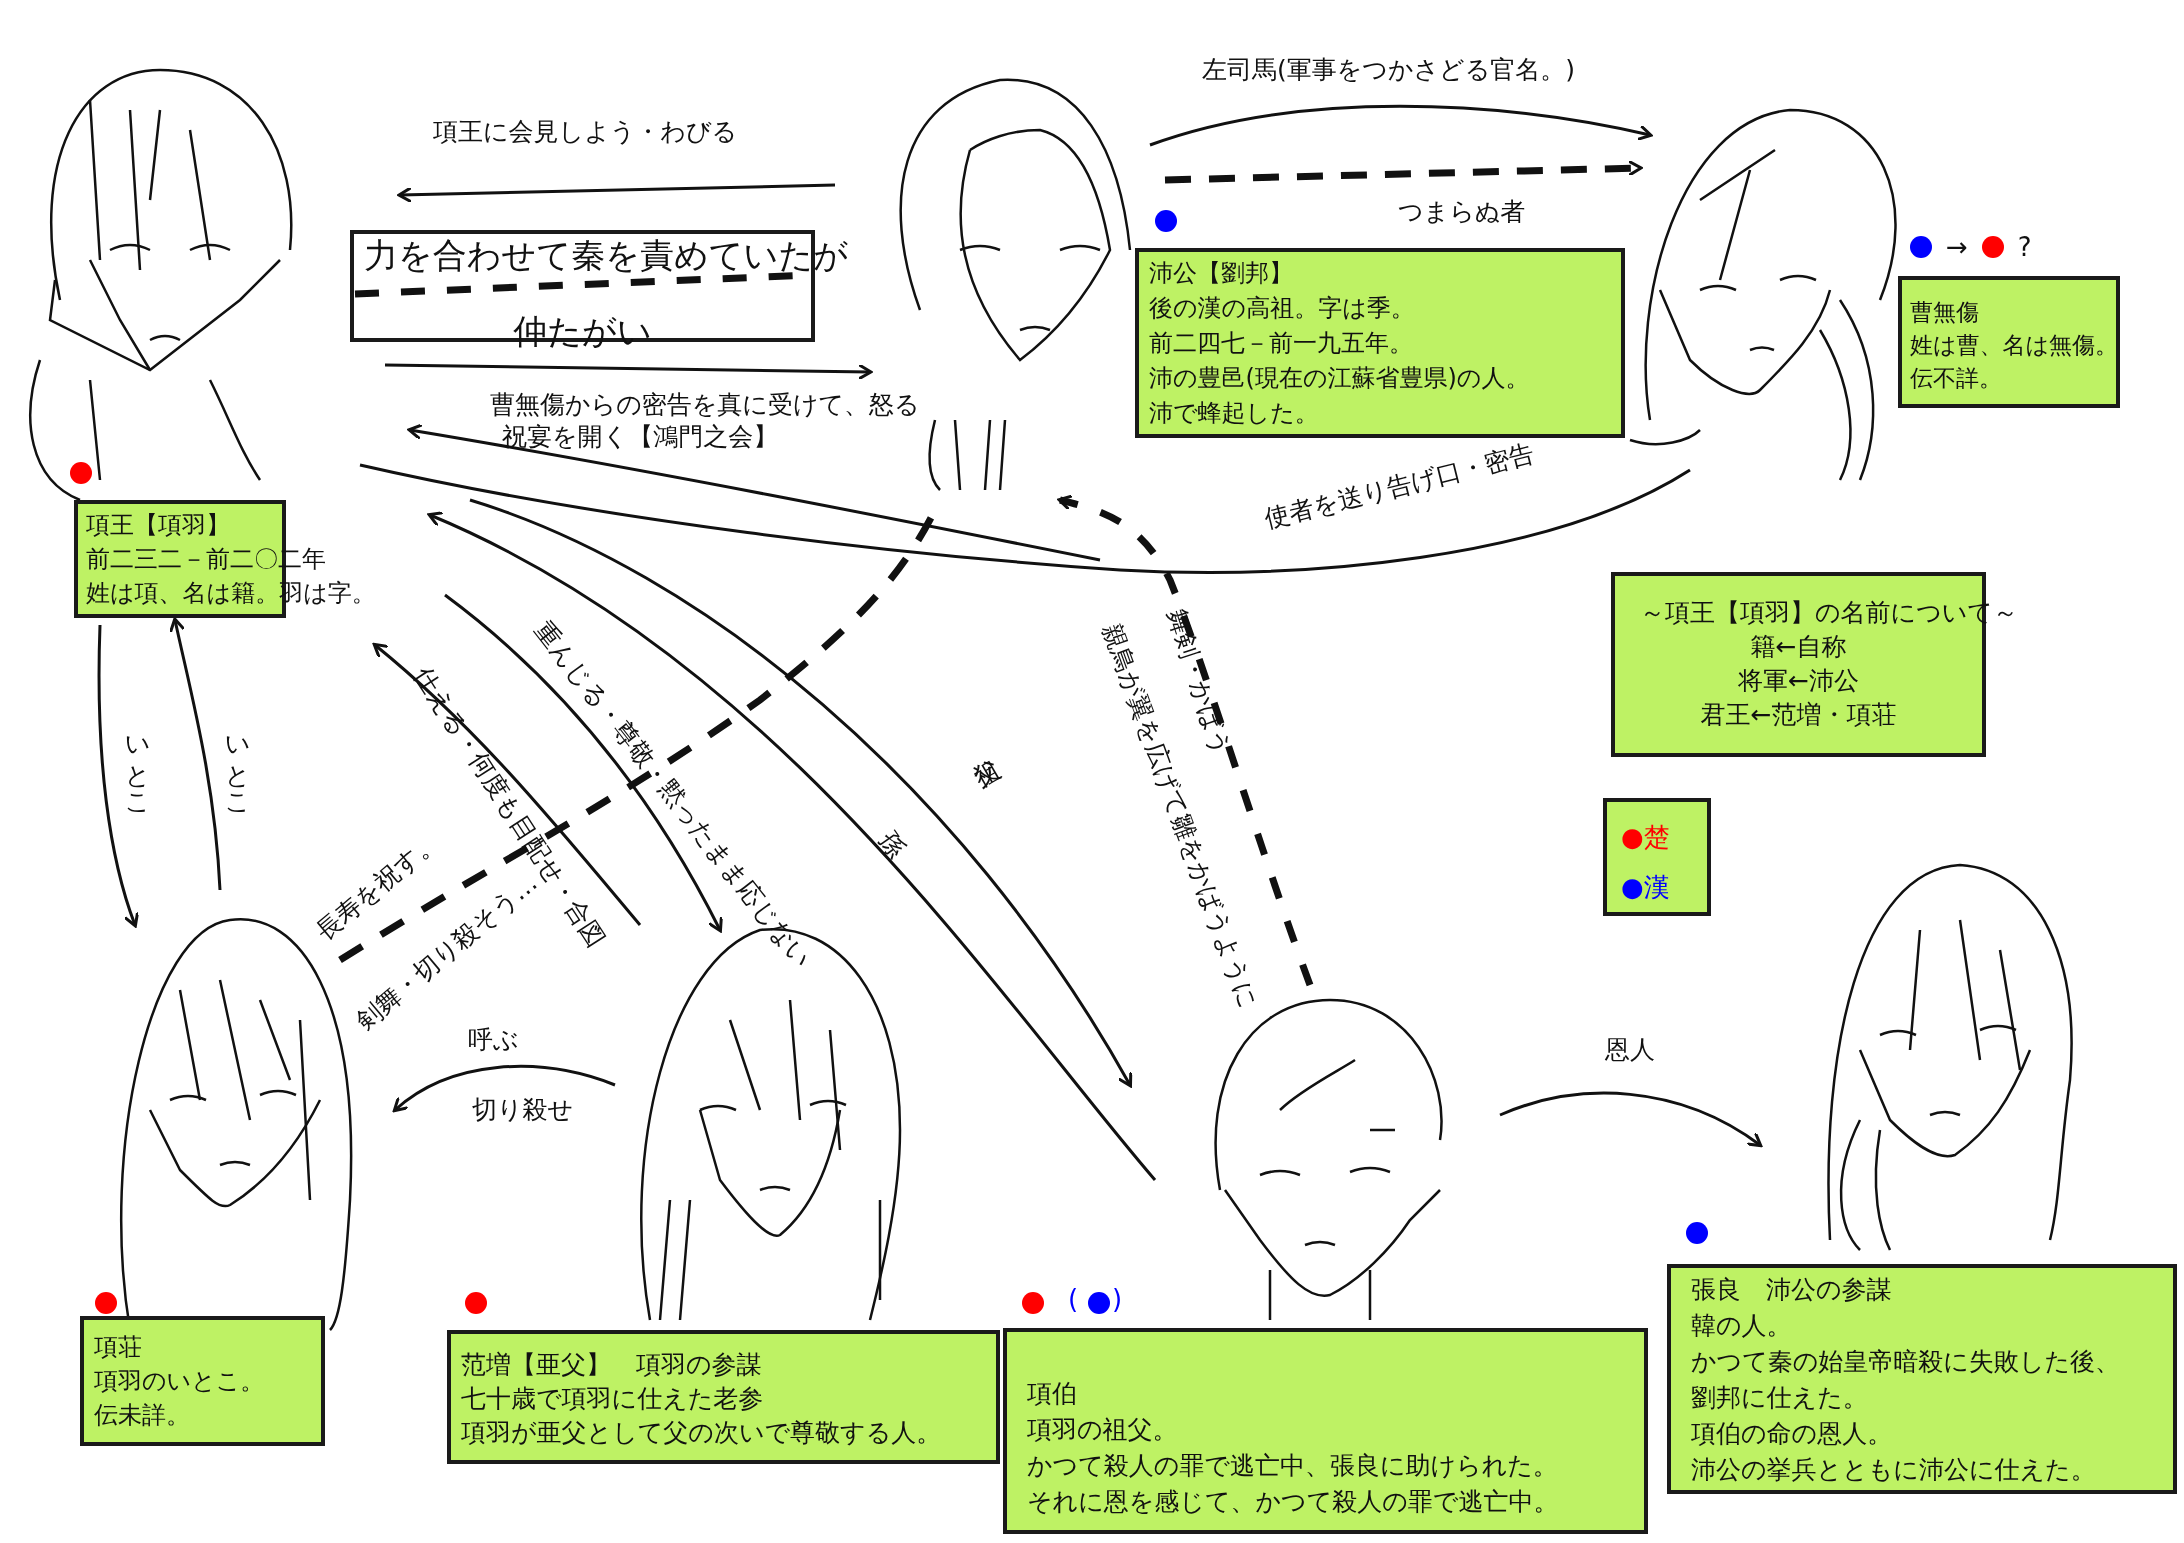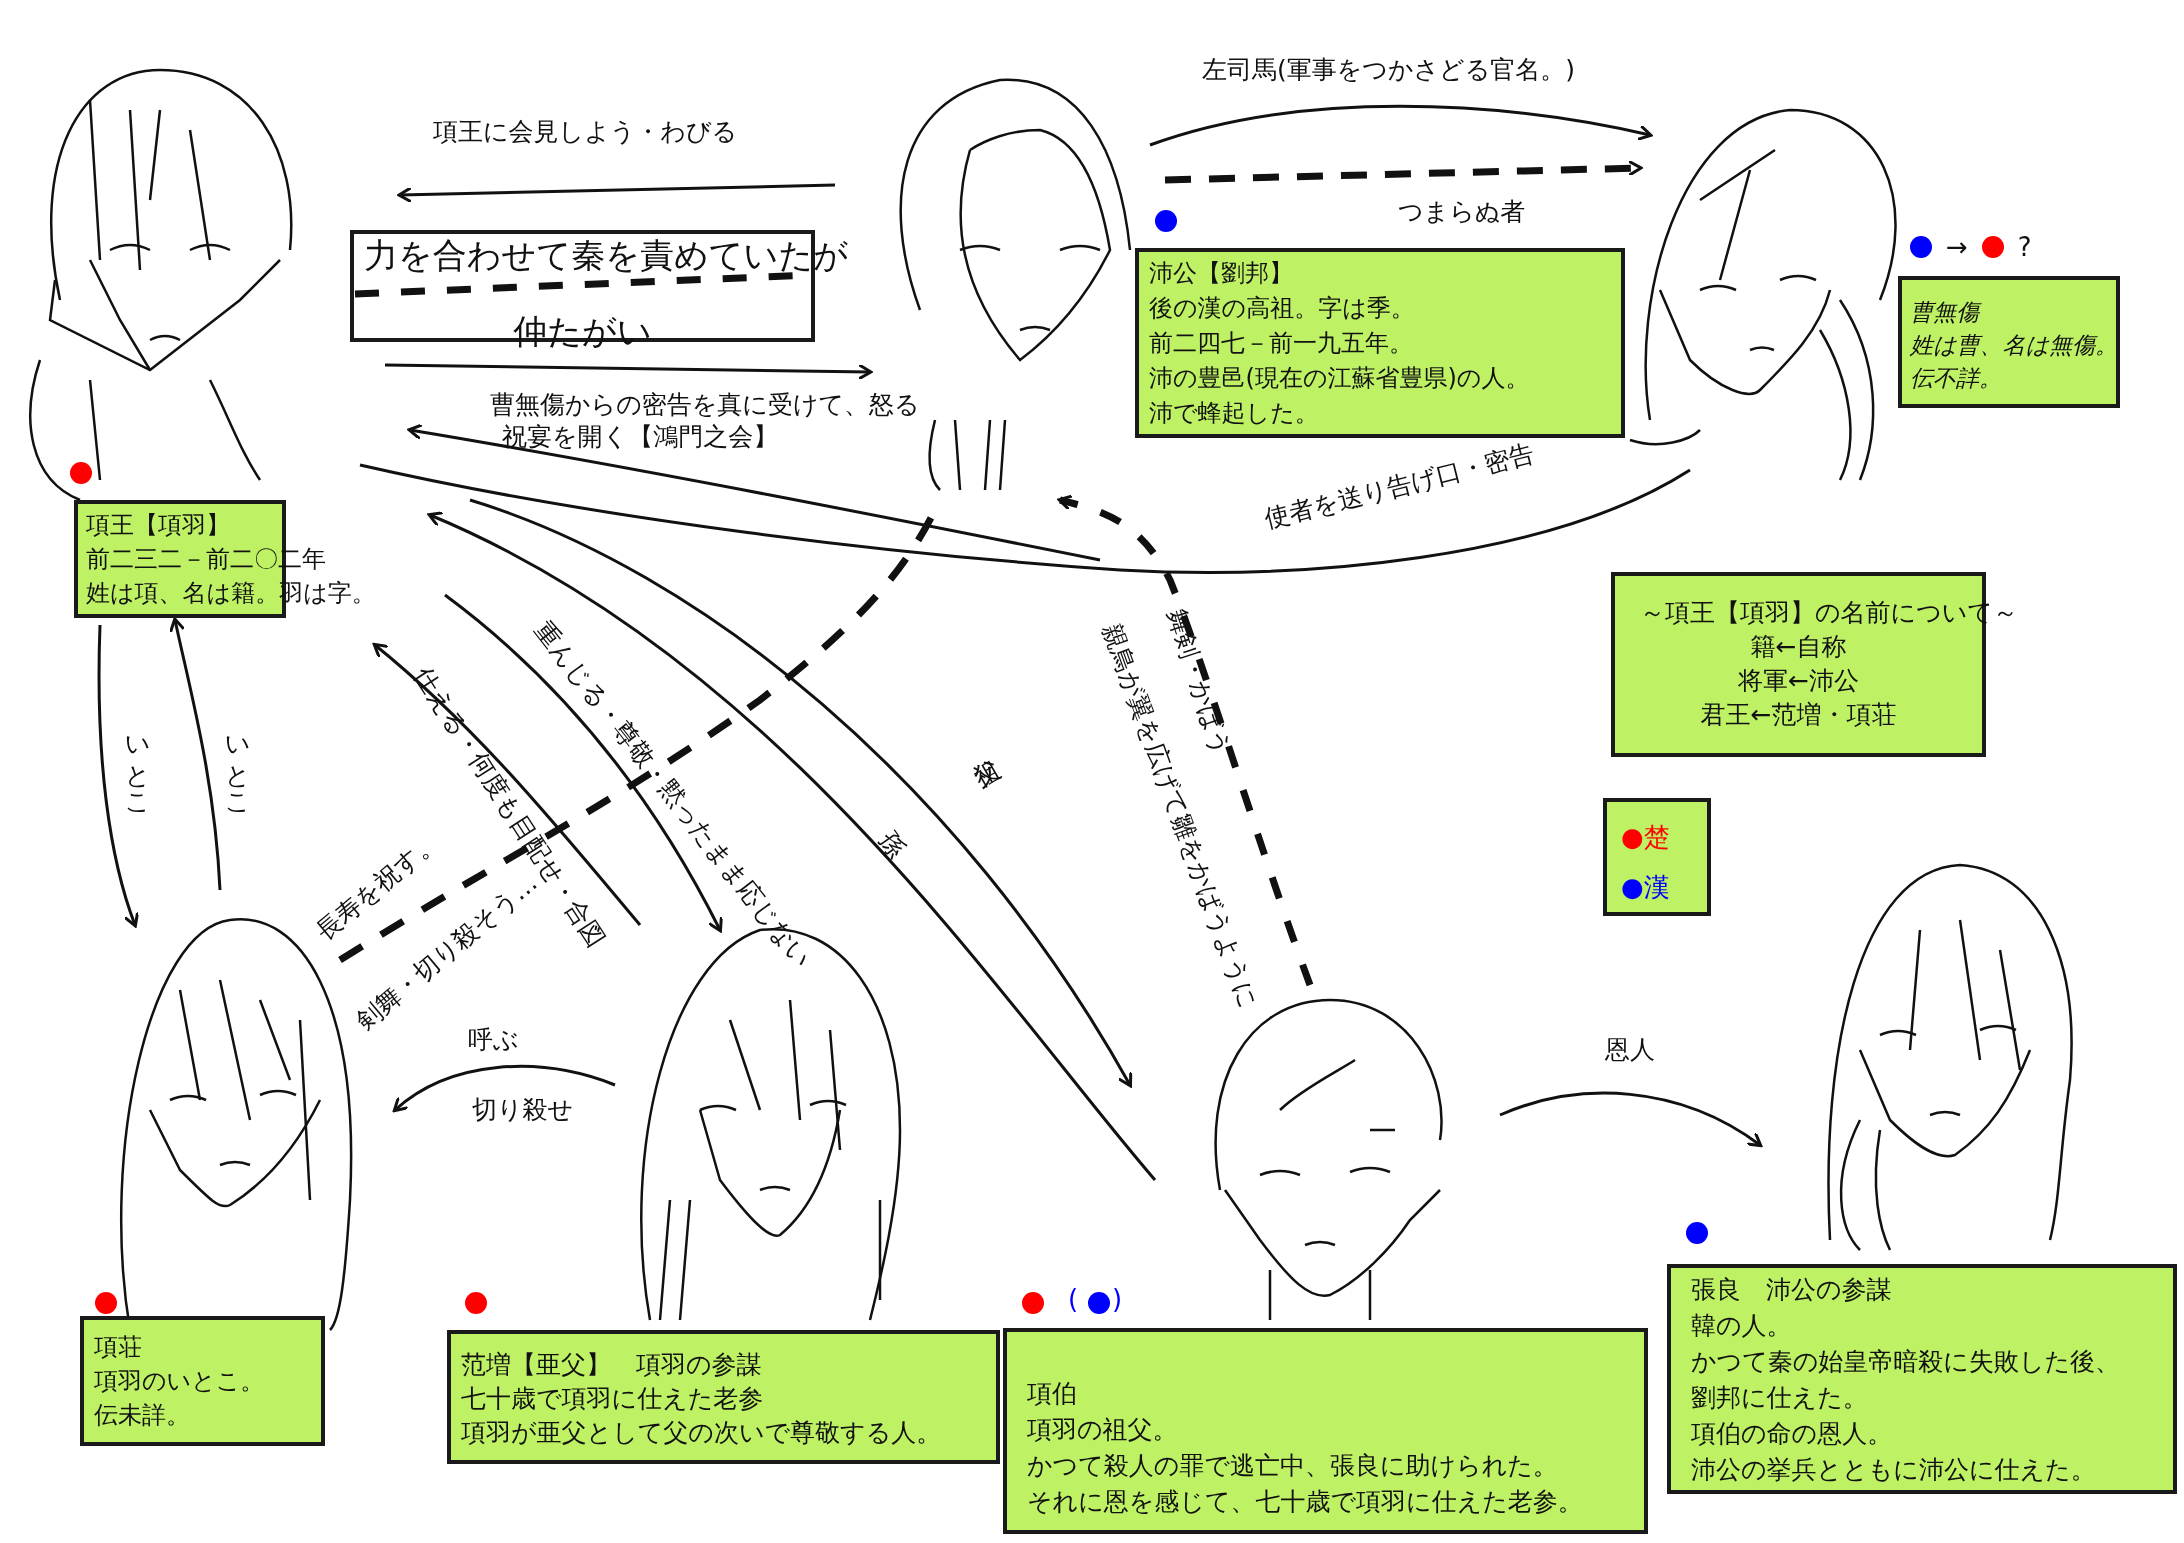--- a/index.html
+++ b/index.html
@@ -148,21 +148,21 @@
 </div>
 
 <div class="box" style="left:1135px;top:248px;width:490px;height:190px;padding:4px 10px;font-size:24px;line-height:35px;">
   <span class="line">沛公【劉邦】</span>
   <span class="line">後の漢の高祖。字は季。</span>
   <span class="line">前二四七－前一九五年。</span>
   <span class="line">沛の豊邑(現在の江蘇省豊県)の人。</span>
   <span class="line">沛で蜂起した。</span>
 </div>
 
-<div class="box" style="left:1898px;top:276px;width:222px;height:132px;padding:16px 8px;font-size:23px;line-height:33px;font-style:italic;">
+<div class="box" style="left:1898px;top:276px;width:222px;height:132px;padding:16px 8px;font-size:23px;line-height:33px;">
   <span class="line">曹無傷</span>
   <span class="line">姓は曹、名は無傷。</span>
   <span class="line">伝不詳。</span>
 </div>
 
 <div class="box" style="left:80px;top:1316px;width:245px;height:130px;padding:10px 10px;font-size:24px;line-height:34px;">
   <span class="line">項荘</span>
   <span class="line">項羽のいとこ。</span>
   <span class="line">伝未詳。</span>
 </div>
@@ -170,21 +170,21 @@
 <div class="box" style="left:447px;top:1330px;width:553px;height:134px;padding:14px 10px;font-size:25px;line-height:34px;">
   <span class="line">范増【亜父】　項羽の参謀</span>
   <span class="line">七十歳で項羽に仕えた老参</span>
   <span class="line">項羽が亜父として父の次いで尊敬する人。</span>
 </div>
 
 <div class="box" style="left:1003px;top:1328px;width:645px;height:206px;padding:44px 20px;font-size:25px;line-height:36px;">
   <span class="line">項伯</span>
   <span class="line">項羽の祖父。</span>
   <span class="line">かつて殺人の罪で逃亡中、張良に助けられた。</span>
-  <span class="line">それに恩を感じて、七十歳で項羽に仕えた老参。</span>
+  <span class="line">それに恩を感じて、かつて殺人の罪で逃亡中。</span>
 </div>
 
 <div class="box" style="left:1667px;top:1264px;width:510px;height:230px;padding:4px 20px;font-size:25px;line-height:36px;">
   <span class="line">張良　沛公の参謀</span>
   <span class="line">韓の人。</span>
   <span class="line">かつて秦の始皇帝暗殺に失敗した後、</span>
   <span class="line">劉邦に仕えた。</span>
   <span class="line">項伯の命の恩人。</span>
   <span class="line">沛公の挙兵とともに沛公に仕えた。</span>
 </div>

